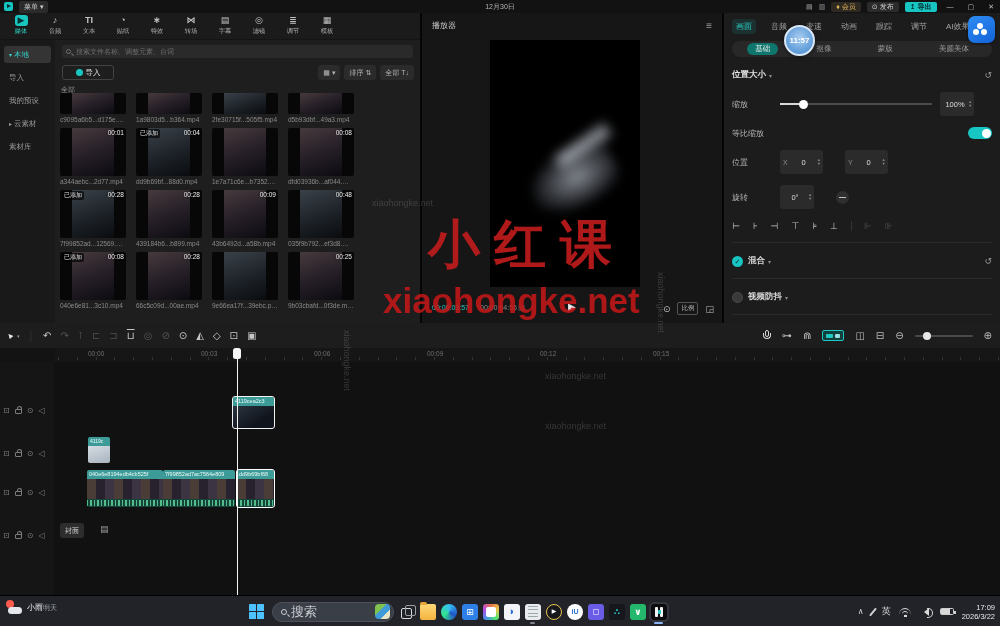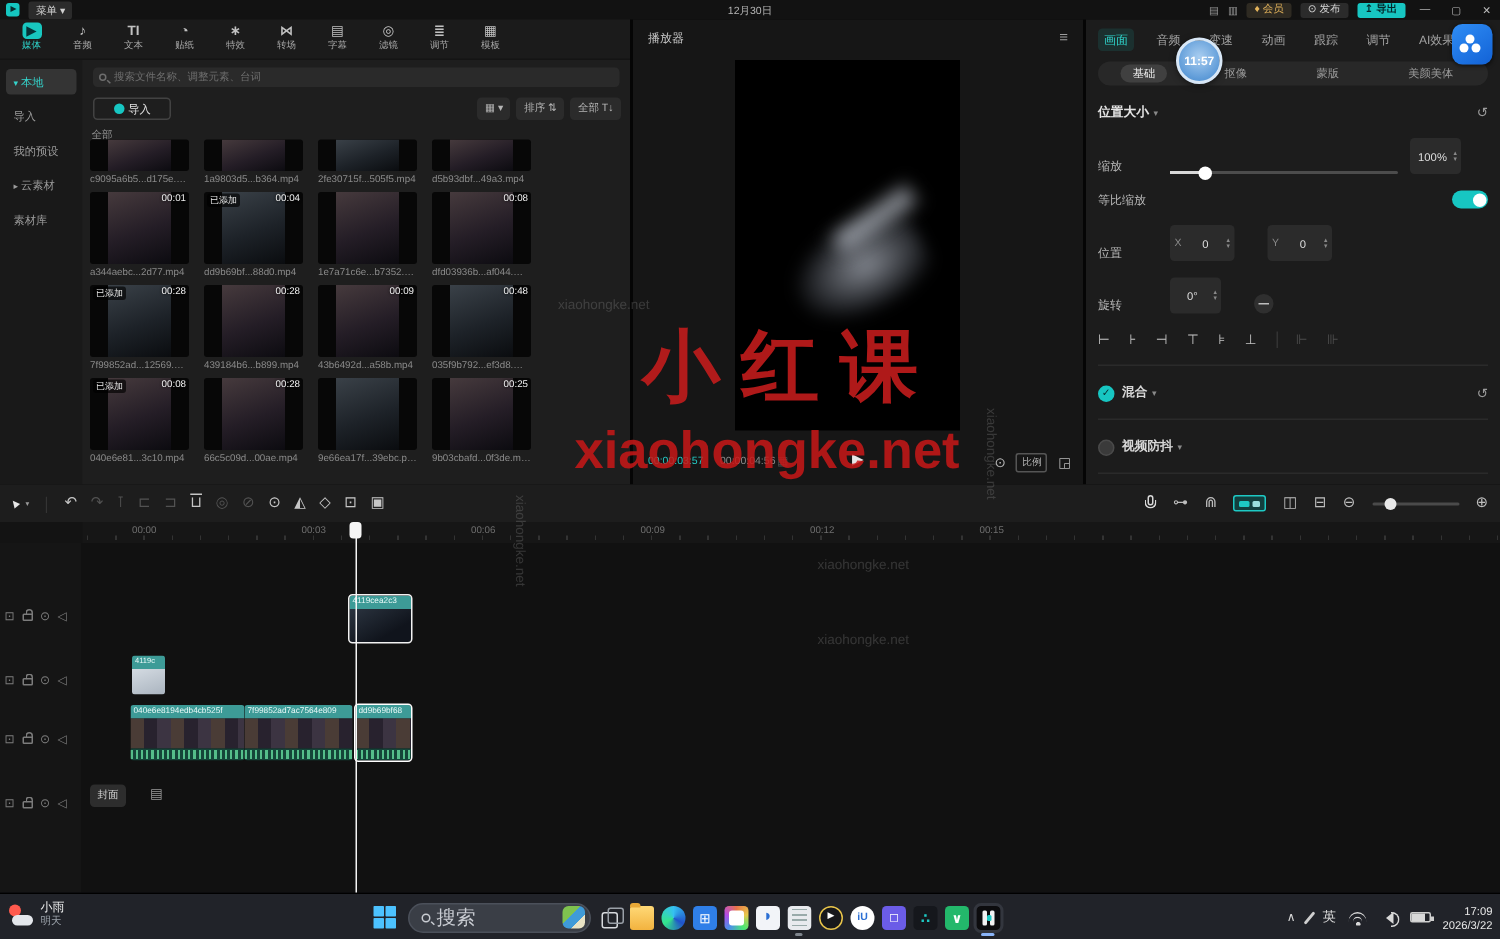--- a/index.html
+++ b/index.html
@@ -77,27 +77,27 @@
   #ratio-btn{border:1px solid #555;border-radius:2px;color:#b9b9b9;font-size:6.5px;padding:1px 3px}
 
   
   #insp-tabs{display:flex;gap:11px;padding:0 0 0 8px;height:26px;align-items:center}
   .itab{font-size:8px;color:#a3a3a3;padding:2px 4px;border-radius:3px}
   .itab[data-active="true"]{color:#2fd6cd;background:rgba(26,199,192,.12)}
   #blue-app{position:absolute;right:5px;top:3px;width:27px;height:27px;border-radius:7px;background:linear-gradient(145deg,#2f8df5,#1262d6);box-shadow:0 1px 3px rgba(0,0,0,.6)}
   #blue-app .petal{position:absolute;left:9px;top:7px;width:6px;height:6px;border-radius:50%;background:#fff;box-shadow:-4px 6px 0 #fff,4px 6px 0 #fff}
   #insp-subtabs{display:flex;margin:2px 8px 0 8px;height:16px;background:#282828;border-radius:8px;align-items:center;justify-content:space-around}
   .stab{font-size:7.5px;color:#9a9a9a;padding:1px 8px;border-radius:7px}
-  .stab[data-active="true"]{background:#404040;color:#efefef}
+  .stab[data-active="true"]{background:#0f766e;color:#efefef}
   #clock-widget{position:absolute;left:60px;top:12px;width:31px;height:31px;border-radius:50%;background:radial-gradient(circle at 50% 40%,#a8cdf0,#5e9bd8 70%,#4d8cc9);border:2px solid #d8e7f6;color:#fff;font-size:8px;font-weight:bold;text-align:center;line-height:28px;z-index:30;box-shadow:0 1px 4px rgba(0,0,0,.5)}
   #insp-body{position:absolute;left:0;right:0;top:48px;bottom:0;padding:0 8px;color:#cfcfcf}
   .sec-head{display:flex;align-items:center;margin-top:8px;font-size:8.5px;color:#e3e3e3;font-weight:bold}
   .sec-caret{font-size:6px;color:#8a8a8a;margin-left:3px}
   .reset-ic{margin-left:auto;color:#9a9a9a;font-size:9px;font-weight:normal}
-  .irow{display:flex;align-items:flex-end;margin-top:11px;font-size:8px;color:#b9b9b9}
+  .irow{display:flex;align-items:center;margin-top:11px;font-size:8px;color:#b9b9b9}
   .ilabel{width:48px}
   .slider{position:relative;width:152px;height:2px;background:#4c4c4c;border-radius:1px;margin-right:8px}
   .slider .fill{position:absolute;left:0;top:0;height:2px;width:22px;background:#d8d8d8}
   .slider .knob{position:absolute;left:19px;top:-3.5px;width:9px;height:9px;border-radius:50%;background:#fff}
   .valbox{display:flex;align-items:center;background:#2b2b2b;border-radius:3px;height:15px;padding:12px 3px;color:#dedede;font-size:7.5px}
   .valbox .num{min-width:24px;text-align:center}
   .stepper{display:flex;flex-direction:column;font-size:4.5px;color:#8a8a8a;line-height:4px;margin-left:2px}
   .toggle{margin-left:auto;width:24px;height:12px;border-radius:6px;background:#17c6c2;position:relative}
   .toggle .tknob{position:absolute;right:1.5px;top:1.5px;width:9px;height:9px;border-radius:50%;background:#fff}
   .axis-lab{color:#8a8a8a;margin-right:4px;font-size:7px}
@@ -170,21 +170,21 @@
   #wmf3{left:352px;top:330px;transform:rotate(90deg);transform-origin:left top}
   #wmf4{left:666px;top:272px;transform:rotate(90deg);transform-origin:left top}
   #wmf5{left:372px;top:198px}
 
   
   #taskbar{position:absolute;left:0;top:595px;width:1000px;height:31px;background:#212329;border-top:1px solid #000}
   #weather{position:absolute;left:5px;top:4px;display:flex;gap:4px;align-items:center}
   .ic-weather{position:relative;width:18px;height:15px}
   .ic-weather::after{content:"";position:absolute;left:1px;top:0;width:8px;height:8px;border-radius:50%;background:#ff5a4e}
   .ic-weather::before{content:"";position:absolute;left:3px;bottom:1px;width:14px;height:7px;border-radius:6px;background:#e4e7ec;z-index:2}
-  .wx-col{display:flex;flex-direction:column;line-height:10px}
+  .wx-col{display:flex;flex-direction:row;line-height:10px}
   .wx-main{font-size:8px;color:#f0f0f0}
   .wx-sub{font-size:7px;color:#9aa0a8}
   #tb-center{position:absolute;left:249px;top:0;height:31px;display:flex;align-items:center;gap:5px}
   .win-start{display:grid;grid-template-columns:7px 7px;grid-template-rows:7px 7px;gap:1px;margin-right:3px}
   .win-start span{background:#4cc2ff;border-radius:0.5px}
   #search-pill{position:relative;width:122px;height:20px;background:#3a3e46;border:1px solid #4b505a;border-radius:10px;display:flex;align-items:center;padding:0 3px 0 8px;gap:4px}
   #search-pill .q{position:relative;width:6px;height:6px;border:1px solid #c9ccd2;border-radius:50%}
   #search-pill .q::after{content:"";position:absolute;left:5px;top:5px;width:3px;height:1px;background:#c9ccd2;transform:rotate(45deg)}
   #search-pill .stext{font-size:13px;color:#c9ccd2;flex:1}
   #search-pill .simg{width:15px;height:15px;border-radius:4px;background:linear-gradient(135deg,#7fc24f 0 40%,#3f9bd8 40% 70%,#e8e3c5 70%)}

